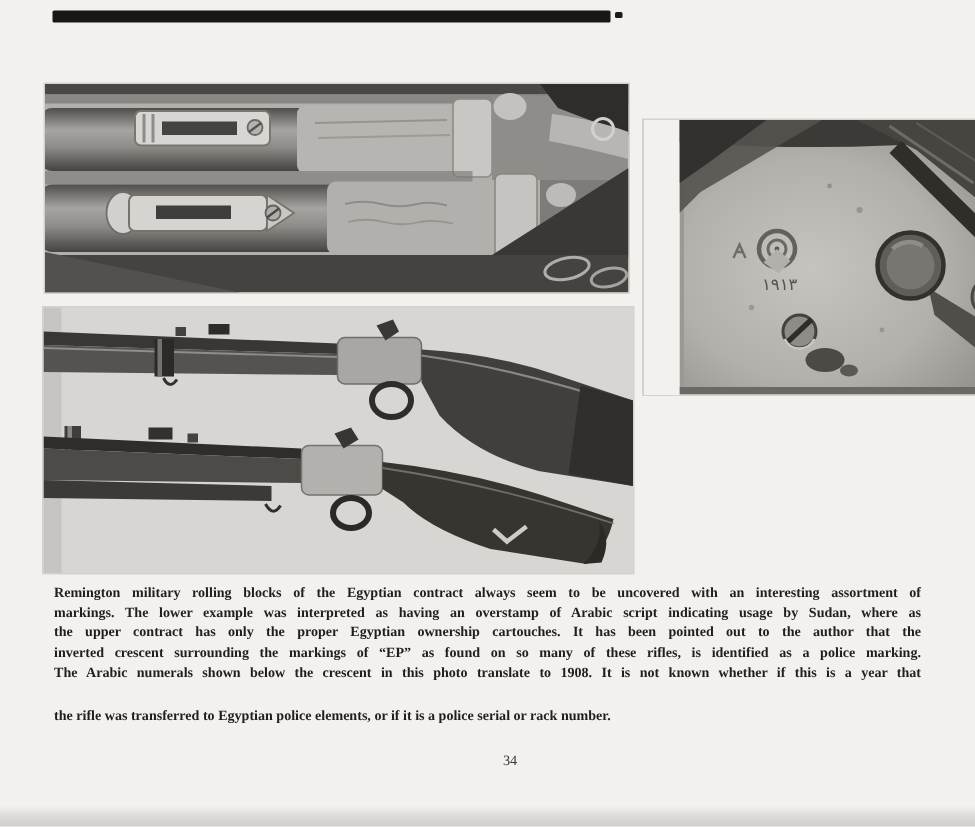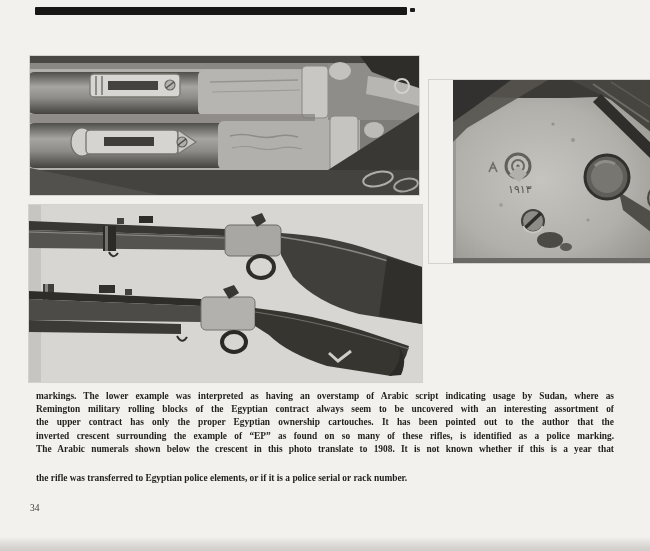--- a/index.html
+++ b/index.html
@@ -24,21 +24,21 @@
   #photo-bottom{left:29px;top:205px;width:393px;height:177px;}
   .caption{
     position:absolute;left:36px;top:390px;width:578px;
     font-weight:bold;font-size:9.4px;line-height:13.2px;
     color:#201f1d;
   }
   .cap-line{text-align:justify;text-align-last:justify;white-space:nowrap;}
   .cap-line.last{text-align-last:left;margin-top:16px;}
   .page-number{
     position:absolute;left:0;top:503px;width:650px;
-    text-align:left;text-indent:30px;
+    text-align:center;text-indent:30px;
     font-size:9.5px;color:#3a3a38;font-weight:normal;
   }
   .bottom-band{
     position:absolute;left:0;top:537px;width:650px;height:14px;
     background:linear-gradient(#f2f1ee 0%,#e0deda 45%,#cfcdc9 100%);
   }
 </style>
 </head>
 <body>
 
@@ -194,24 +194,24 @@
         <path d="M226,107 Q300,118 380,144" stroke="#706e6a" stroke-width="1.2" fill="none"></path>
         <path d="M368,140 Q380,152 372,170 L360,171 Q374,156 370,142 Z" fill="#2c2a27"></path>
         <path d="M300,148 l9,8 l13,-10" stroke="#cfcdc8" stroke-width="3" fill="none"></path>
         <ellipse cx="205" cy="137" rx="12" ry="10" fill="none" stroke="#2b2926" stroke-width="4"></ellipse>
         <path d="M148,131 q5,9 10,1" stroke="#302e2b" stroke-width="2" fill="none"></path>
       </g>
     </svg>
   </div>
 
   <div class="caption">
+    <div class="cap-line">Remington military rolling blocks of the Egyptian contract always seem to be uncovered with an interesting assortment of</div>
     <div class="cap-line">markings.  The lower example was interpreted  as having an overstamp of Arabic script indicating usage by Sudan, where as</div>
-    <div class="cap-line">Remington military rolling blocks of the Egyptian contract always seem to be uncovered with an interesting assortment of</div>
     <div class="cap-line">the upper contract has  only the proper Egyptian ownership cartouches.  It has been pointed out to the author that the</div>
-    <div class="cap-line">inverted crescent surrounding the example of “EP” as found on so many of these rifles, is identified as a police marking.</div>
+    <div class="cap-line">inverted crescent surrounding the markings of “EP” as found on so many of these rifles, is identified as a police marking.</div>
     <div class="cap-line">The Arabic numerals shown below the crescent in this photo translate to 1908.  It is not known whether if this is a year that</div>
     <div class="cap-line last">the rifle was  transferred to Egyptian police elements, or if it is a police serial or rack number.</div>
   </div>
 
   <div class="page-number">34</div>
 
   <div class="bottom-band"></div>
 </div>
 
 </body></html>

